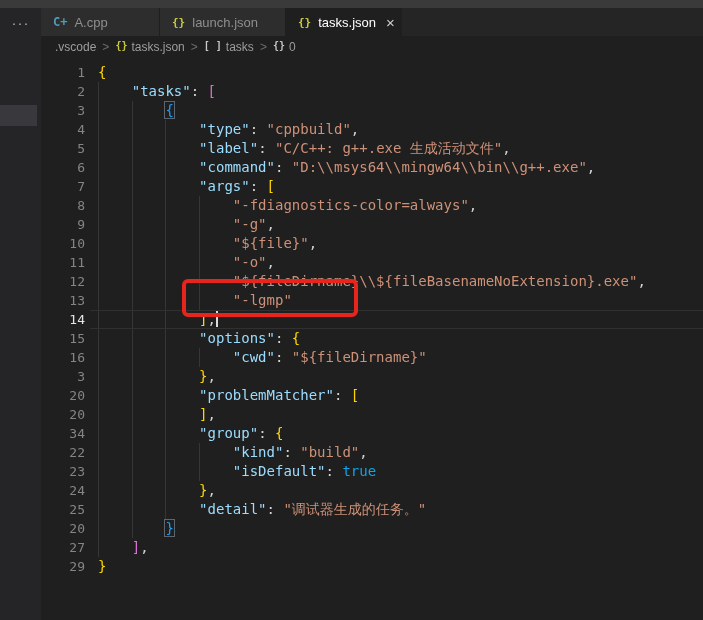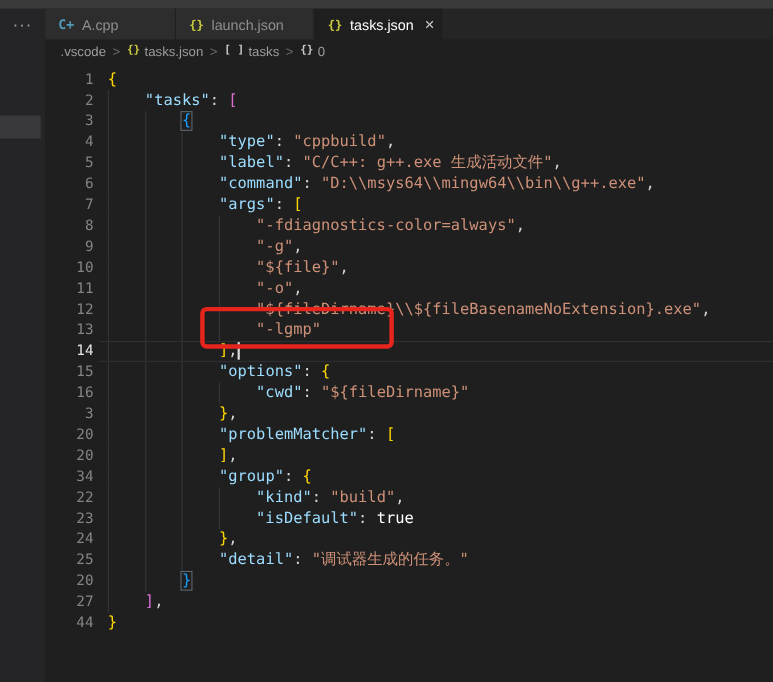--- a/index.html
+++ b/index.html
@@ -38,21 +38,21 @@
   
   #editor{position:relative;flex:1;background:#1f1f1f;padding-top:5px;
           font-family:"DejaVu Sans Mono",monospace;font-size:14px;line-height:19px;}
   .row{height:19px;display:flex;position:relative;}
   .ln{width:44px;flex:none;text-align:right;color:#858585;font-size:13px;line-height:19px;user-select:none;}
   .row.active .ln{color:#e5e5e5;}
   .code{margin-left:13px;white-space:pre;color:#d4d4d4;}
   .guide{display:inline-block;width:4ch;height:19px;border-left:1px solid #363636;
          box-sizing:border-box;vertical-align:top;}
   .k{color:#9cdcfe;} .s{color:#ce9178;} .p{color:#d4d4d4;}
-  .b1{color:#ffd700;} .b2{color:#da70d6;} .b3{color:#179fff;} .t{color:#ffffff;}
+  .b1{color:#ffd700;} .b2{color:#da70d6;} .b3{color:#179fff;} .t{color:#0ea5e9;}
   .bm{outline:1px solid #5d666e;}
   .cursor{display:inline-block;width:2px;height:17px;background:#dcdcdc;vertical-align:text-bottom;}
   .row.active::before,.row.active::after{content:"";position:absolute;left:49px;right:0;height:1px;background:#303032;}
   .row.active::before{top:0;} .row.active::after{bottom:0;}
 
   
   #red-box{position:absolute;left:141px;top:221px;width:176px;height:38px;box-sizing:border-box;
            border:4px solid #e8251c;border-radius:6px;z-index:5;pointer-events:none;}
 </style>
 </head>
@@ -201,17 +201,17 @@
       </div>
       <div class="row">
         <span class="ln">20</span>
         <span class="code"><span class="guide"></span><span class="guide"></span><span class="b3 bm">}</span></span>
       </div>
       <div class="row">
         <span class="ln">27</span>
         <span class="code"><span class="guide"></span><span class="b2">]</span><span class="p">,</span></span>
       </div>
       <div class="row">
-        <span class="ln">44</span>
+        <span class="ln">29</span>
         <span class="code"><span class="b1">}</span></span>
       </div>
     </div>
 </div>
 
 </body></html>

